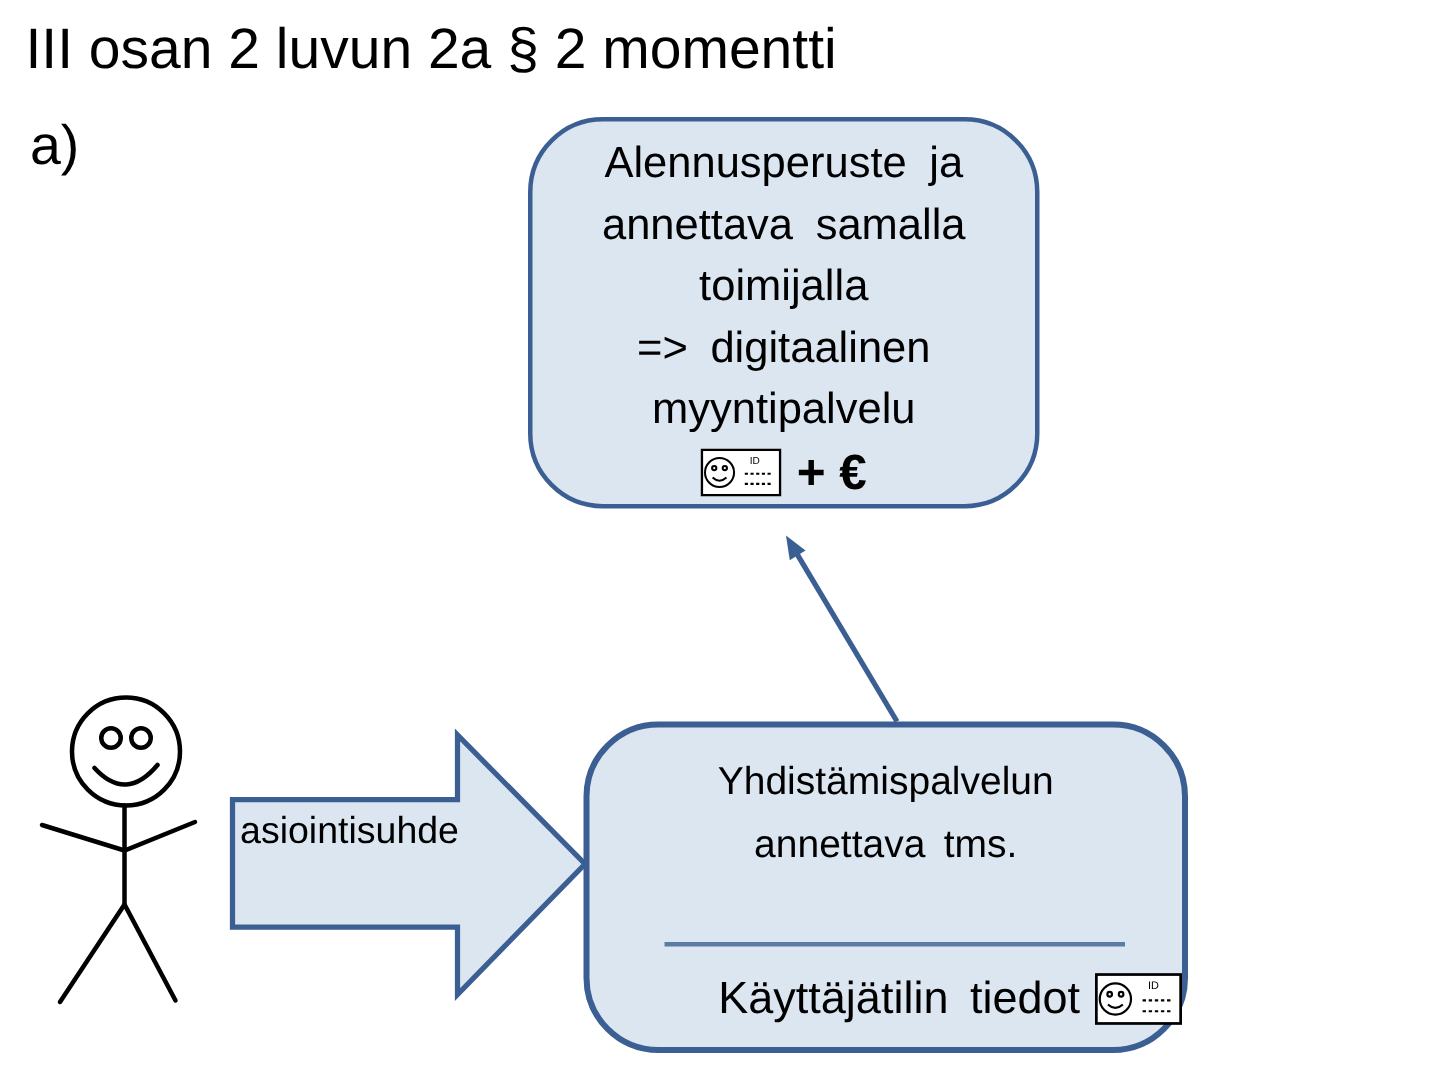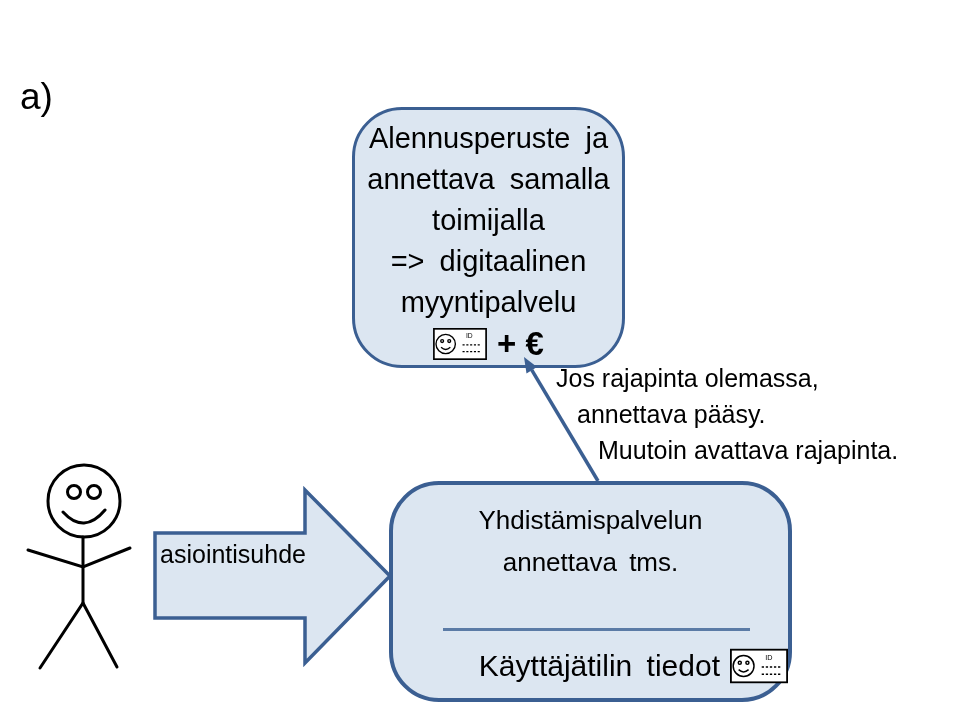--- a/index.html
+++ b/index.html
@@ -24,21 +24,21 @@
   }
 
   .box {
     position: absolute;
     background: var(--box-fill, #dce6f1);
     border: 3px solid var(--box-border, #3b5f92);
     border-radius: 50px;
     box-sizing: border-box;
     text-align: center;
   }
-  .top-box { left: 352px; top: 107px; width: 273px; height: 261px; padding-top: 8px; }
+  .top-box { left: 352px; top: 78px; width: 341px; height: 261px; padding-top: 8px; }
   .top-box .box-line { font-size: 29px; line-height: 41px; word-spacing: 7px; }
   .box-row {
     display: flex; align-items: center; justify-content: center;
     gap: 10px; height: 42px;
   }
   .plus-euro { font-size: 33px; font-weight: 600; }
 
   .bottom-box { left: 389px; top: 481px; width: 403px; height: 221px; padding-top: 14px; border-width: 4px; }
   .bottom-box .box-line { font-size: 26px; line-height: 42px; word-spacing: 5px; }
   .divider {
@@ -70,20 +70,21 @@
   .id-card-bg { fill: #ffffff; stroke: #000; stroke-width: 2; }
   .id-card-stroke { fill: none; stroke: #000; stroke-width: 1.6; }
   .id-card-dash { stroke: #000; stroke-width: 1.6; stroke-dasharray: 2.5 2; fill: none; }
   .id-card-id { font-size: 8px; font-family: "Liberation Sans", sans-serif; fill: #000; }
 </style>
 </head>
 <body style="--box-fill: #dce6f1; --box-border: #3b5f92; --connector: #3b5f92; --divider: #5b7ba6; --text: #000000;">
 
 <div class="slide">
 
+  <div class="title">III osan 2 luvun 2a § 2 momentti</div>
   <div class="variant">a)</div>
 
   <div class="box top-box">
     <div class="box-line">Alennusperuste ja</div>
     <div class="box-line">annettava samalla</div>
     <div class="box-line">toimijalla</div>
     <div class="box-line">=&gt; digitaalinen</div>
     <div class="box-line">myyntipalvelu</div>
     <div class="box-row">
       <svg width="54" height="32" viewBox="0 0 64 38">
@@ -93,25 +94,20 @@
         <circle class="id-card-stroke" cx="19.2" cy="15.5" r="1.7"></circle>
         <path class="id-card-stroke" d="M9.5,23 Q15,28 20.5,23"></path>
         <text class="id-card-id" x="39" y="12">ID</text>
         <path class="id-card-dash" d="M35,20 H57"></path>
         <path class="id-card-dash" d="M35,28 H57"></path>
       </svg>
       <span class="plus-euro">+ €</span>
     </div>
   </div>
 
-  <div class="annotation">
-    <div class="a1">Jos rajapinta olemassa,</div>
-    <div class="a2">annettava pääsy.</div>
-    <div class="a3">Muutoin avattava rajapinta.</div>
-  </div>
 
   <svg class="overlay" width="960" height="720" viewBox="0 0 960 720">
     <line class="connector-line" x1="598" y1="481" x2="531.7" y2="369.9"></line>
     <polygon class="connector-head" points="524,357 537,367 526.5,373.5"></polygon>
   </svg>
 
   <svg class="overlay" style="left:18px; top:448px;" width="150" height="260" viewBox="0 0 150 260">
     <circle class="person-stroke" cx="66" cy="53" r="36"></circle>
     <circle class="person-stroke" cx="56" cy="44" r="6.5"></circle>
     <circle class="person-stroke" cx="76" cy="44" r="6.5"></circle>

